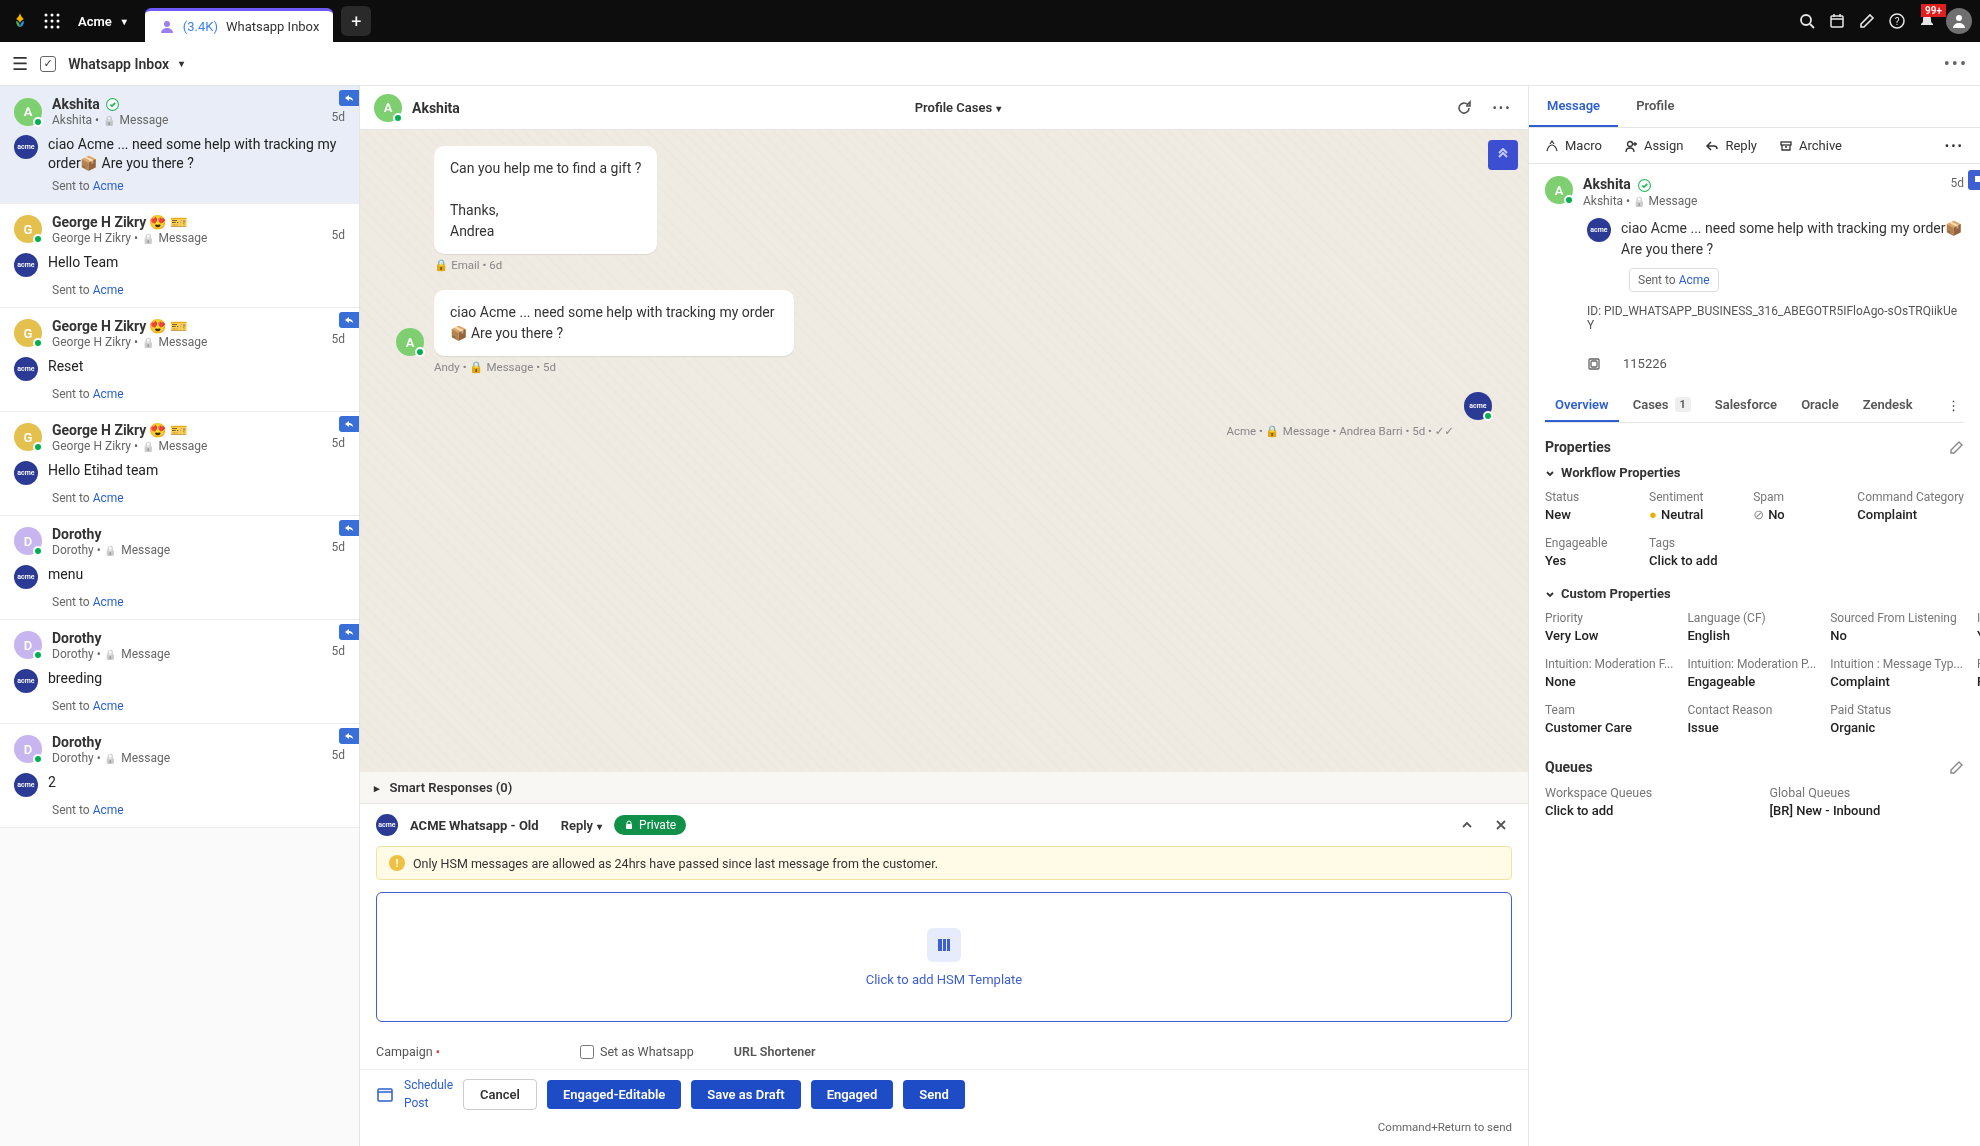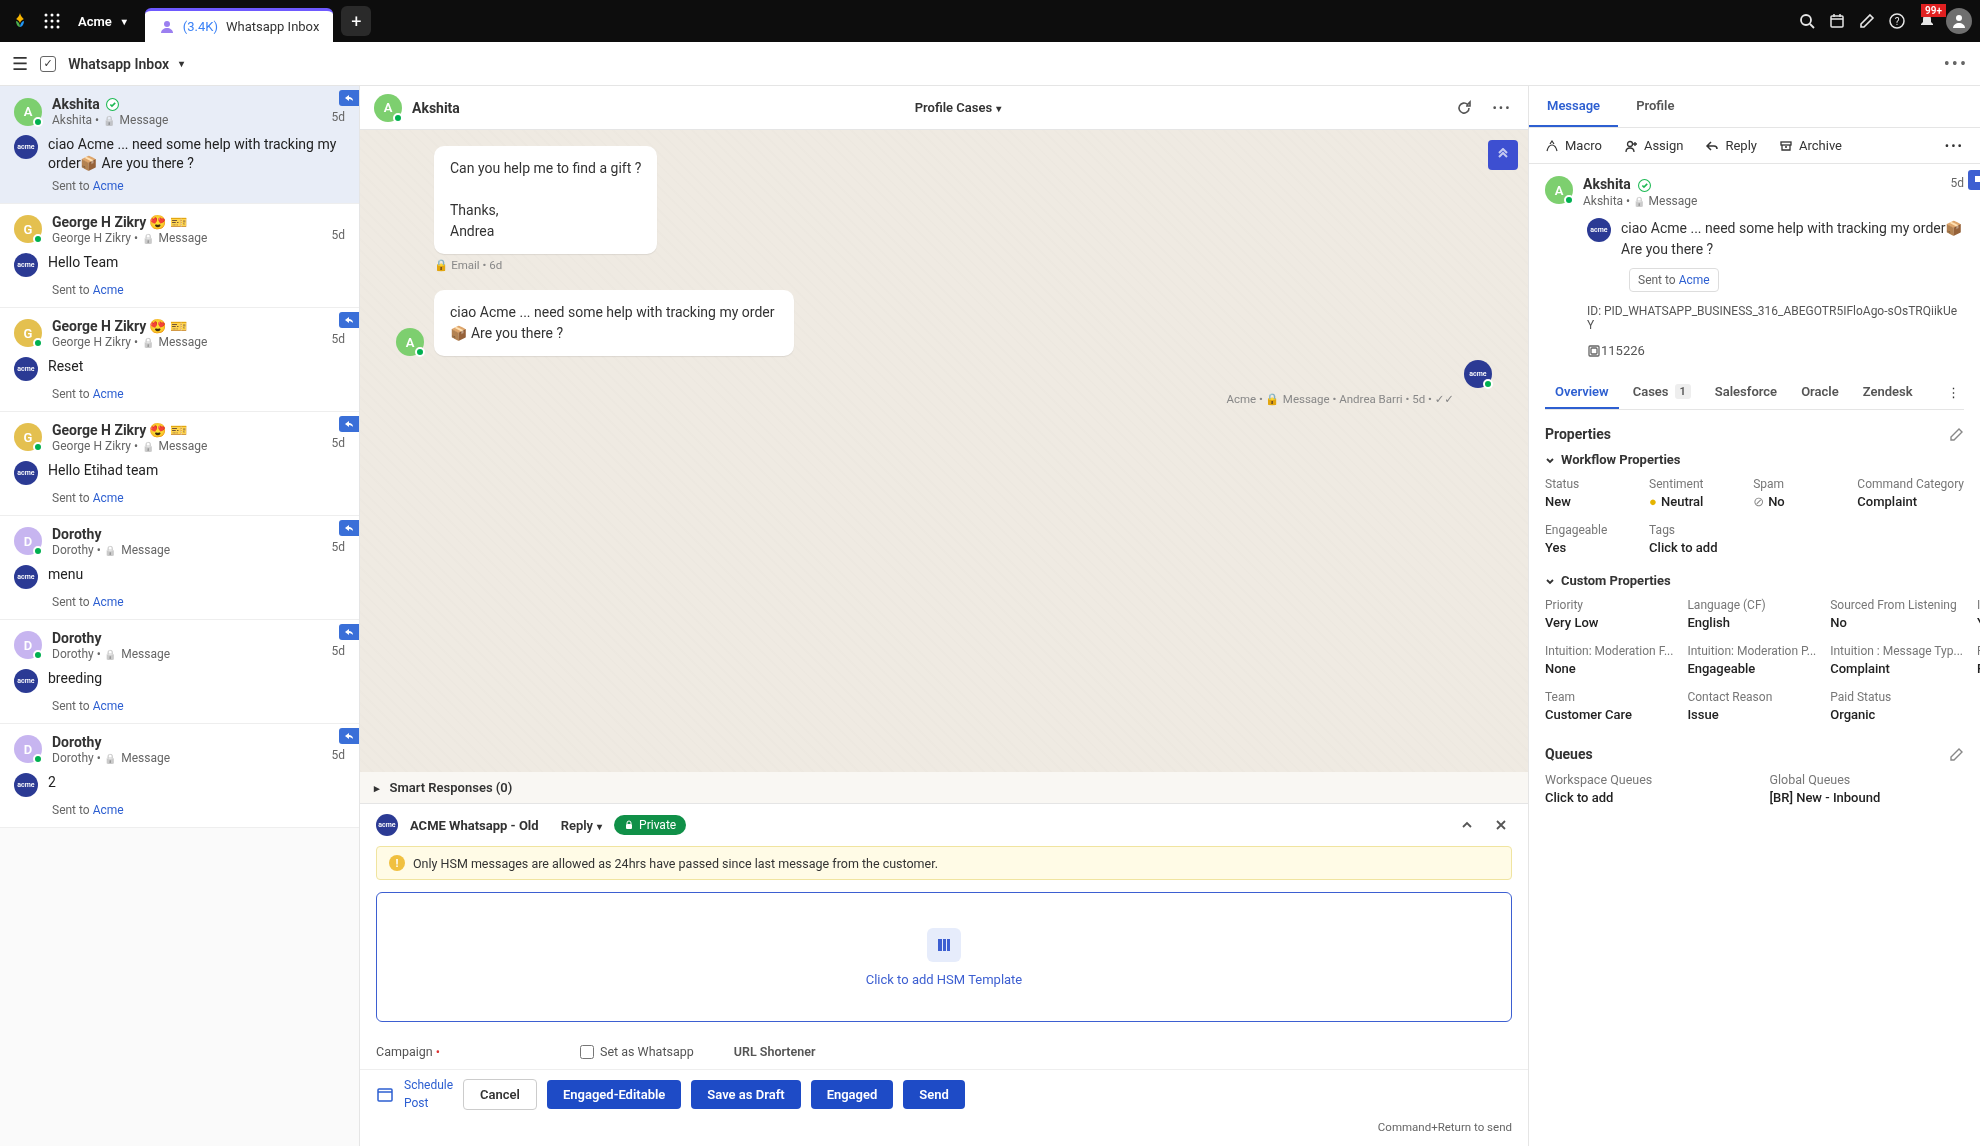--- a/index.html
+++ b/index.html
@@ -93,21 +93,21 @@
 .flag { position:absolute; right:-8px; top:42px; background:#3d5fd1; color:#fff; width:20px; height:20px; border-radius:3px; display:flex; align-items:center; justify-content:center; font-size:11px; }
 
 .detail-body { padding:12px 16px; overflow-y:auto; font-size:13px; }
 .detail-msg-head { display:flex; gap:10px; align-items:flex-start; }
 .detail-msg-head .name { font-weight:700; font-size:14px; }
 .detail-msg-head .time { margin-left:auto; color:#666; font-size:12px; }
 .detail-msg-text { margin:10px 0 8px 42px; font-size:14px; line-height:1.5; display:flex; gap:10px; align-items:flex-start; }
 .detail-sent { margin-left:42px; font-size:12px; color:#666; border:1px solid #ddd; padding:4px 8px; border-radius:4px; display:inline-block; }
 .detail-sent a { color:#2d5fd1; text-decoration:none; }
 .detail-id { margin:12px 0 4px 42px; font-size:12px; color:#555; word-break:break-all; }
-.detail-num { margin:11px 0 0 42px; font-size:13px; color:#555; display:flex; align-items:center; gap:0; }
+.detail-num { margin:24px 0 0 42px; font-size:13px; color:#555; display:flex; align-items:center; gap:22px; }
 
 .subtabs { display:flex; border-bottom:1px solid #e5e5e5; margin-top:18px; gap:4px; align-items:center; }
 .subtabs .st { padding:8px 10px; font-size:13px; font-weight:600; color:#555; cursor:pointer; border-bottom:2px solid transparent; display:flex; align-items:center; gap:6px; }
 .subtabs .st.active { color:#2d5fd1; border-bottom-color:#2d5fd1; }
 .count-badge { background:#eee; color:#555; font-size:11px; padding:1px 5px; border-radius:3px; font-weight:600; }
 .subtabs .more { margin-left:auto; padding-right:4px; cursor:pointer; }
 
 .sec-h { font-weight:700; font-size:14px; margin:16px 0 10px 0; display:flex; align-items:center; }
 .sec-h .edit { margin-left:auto; color:#888; cursor:pointer; }
 .group-h { font-weight:700; font-size:13px; margin:10px 0; display:flex; align-items:center; gap:6px; cursor:pointer; }
@@ -381,20 +381,21 @@
     <div style="width:28px"></div>
     <div class="bubble ">Can you help me to find a gift ?<br>&nbsp;<br>Thanks,<br>Andrea</div>
 
   </div>
         <div class="msg-meta" style="margin-left: 38px; margin-right: 0px;">🔒 Email  •  6d</div>
         <div class="bubble-row">
     <div class="avcirc green" style="width:28px;height:28px;">A<div class="avdot"></div></div>
     <div class="bubble ">ciao Acme ... need some help with tracking my order 📦 Are you there ?</div>
 
   </div>
+        <div class="msg-meta" style="margin-left: 38px; margin-right: 0px;">Andy  •  🔒 Message  •  5d</div>
         <div class="bubble-row right">
 
     <div class="avcirc blue" style="width:28px;height:28px;">acme<div class="avdot"></div></div>
   </div>
         <div class="msg-meta right" style="margin-left: 0px; margin-right: 38px;">Acme  •  🔒 Message  •  Andrea Barri  •  5d  •  ✓✓</div>
       </div>
 
     <div class="smart-resp">
       <span class="caret-r"></span>
         <span>Smart Responses (0)</span>

